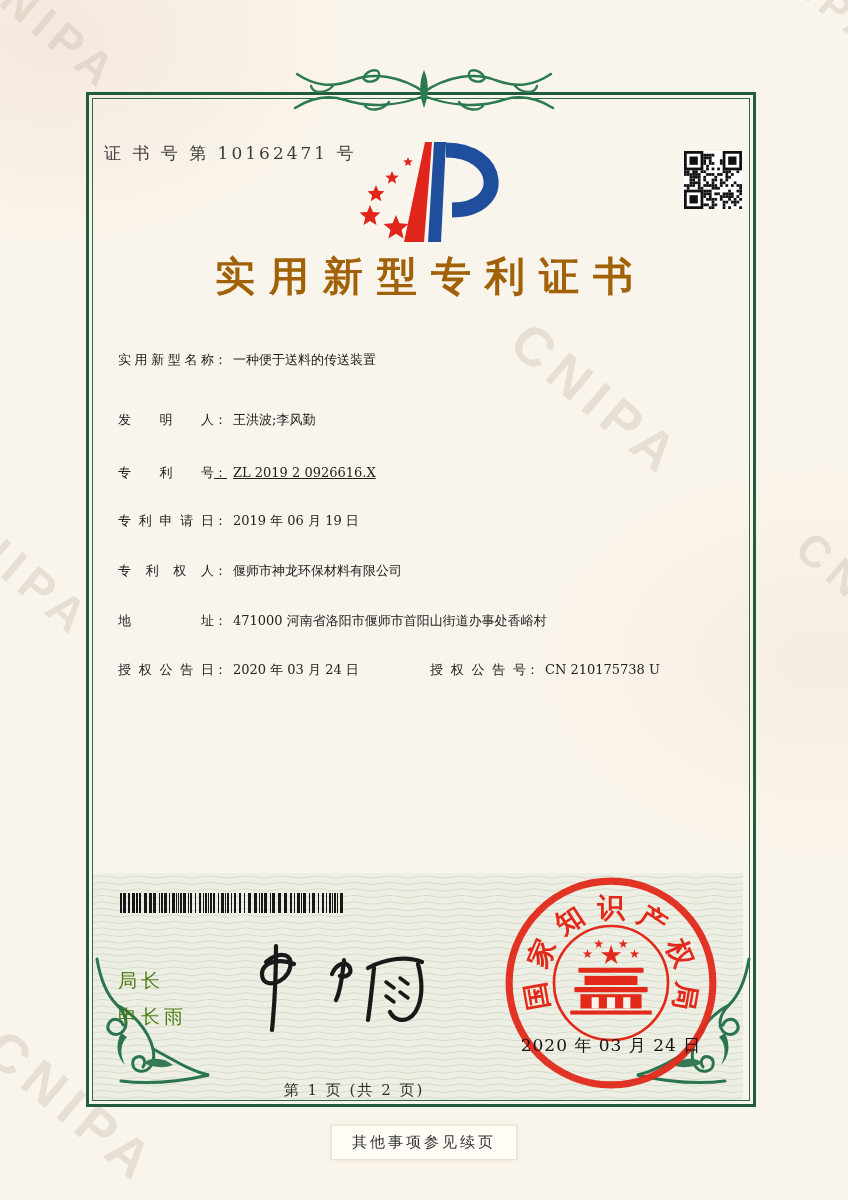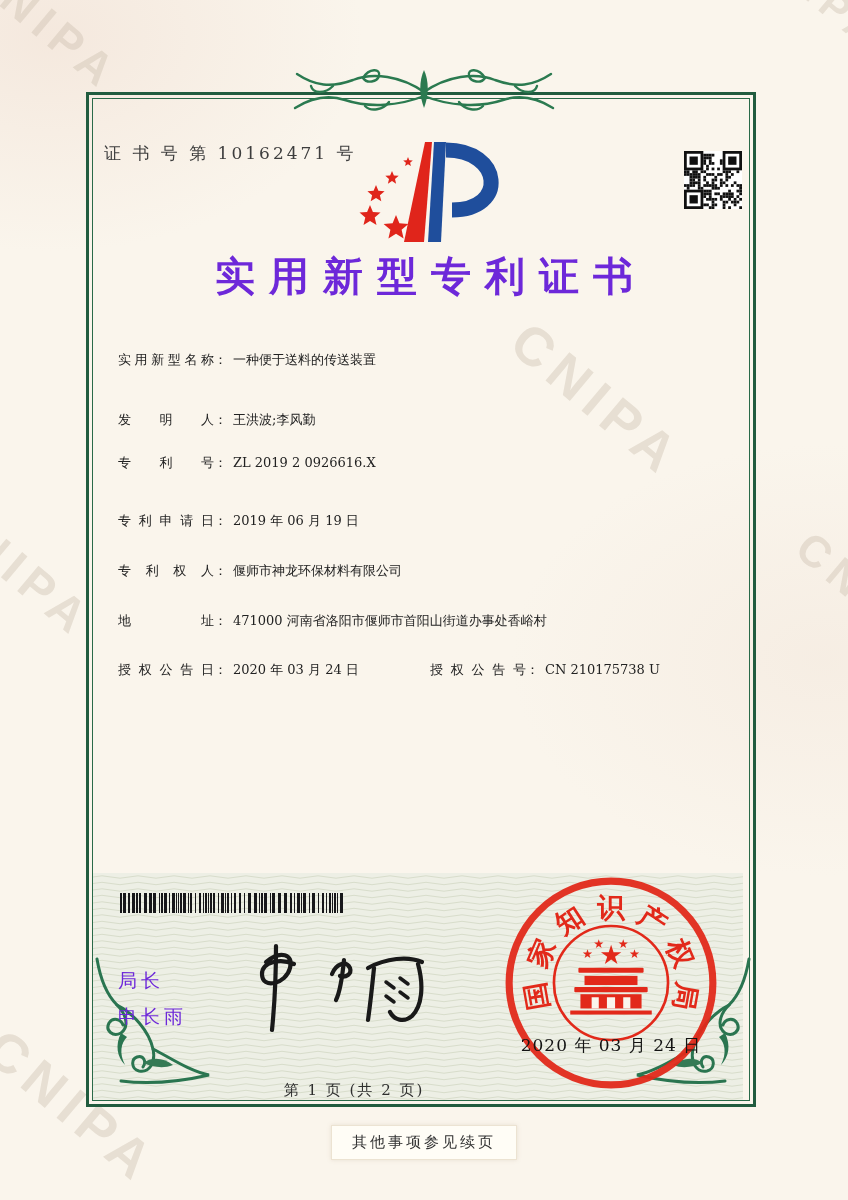--- a/index.html
+++ b/index.html
@@ -25,31 +25,31 @@
     position:absolute;left:3px;top:3px;right:3px;bottom:3px;
     border:1px solid #2a6a49;
   }
   .guilloche{position:absolute;left:93px;top:873px;width:650px;height:227px;background:#edefe5;}
   .orn{position:absolute;}
   .certnum{position:absolute;left:104px;top:142px;font-size:17px;letter-spacing:3px;color:#3d3d3d;text-align:center;}
   .logo{position:absolute;left:342px;top:136px;}
   .qr{position:absolute;left:684px;top:151px;background:#fff;}
   .title{
     position:absolute;left:0;top:249px;width:848px;text-align:center;
-    font-size:40px;font-weight:700;letter-spacing:14px;text-indent:14px;color:#6d28d9;
+    font-size:40px;font-weight:700;letter-spacing:14px;text-indent:14px;color:#a16207;
   }
   .row{position:absolute;left:118px;font-size:13px;white-space:nowrap;color:#222;}
   .row .lbl{display:inline-block;width:96px;text-align:justify;text-align-last:justify;vertical-align:bottom;}
   .row .val{margin-left:6px;}
   .row2{left:430px;}
   .paras{position:absolute;left:102px;top:697px;width:650px;font-size:16.5px;line-height:29px;color:#242424;letter-spacing:.5px;}
   .paras p{margin:0;text-indent:2em;}
   .barcode{position:absolute;left:120px;top:893px;}
   .sig{position:absolute;left:236px;top:940px;}
-  .director{position:absolute;left:118px;font-size:19px;letter-spacing:4px;color:#6d28d9;}
+  .director{position:absolute;left:118px;font-size:19px;letter-spacing:4px;color:#4d7c0f;}
   .seal{position:absolute;left:502px;top:874px;}
   .sealdate{position:absolute;left:494px;top:1034px;width:234px;text-align:center;font-size:17px;letter-spacing:1px;color:#141414;}
   .pagefoot{position:absolute;left:0;top:1081px;width:708px;text-align:center;font-size:15px;letter-spacing:2px;color:#2e2e2e;}
   .note{
     position:absolute;left:50%;top:1125px;transform:translateX(-50%);
     background:#fffdf6;border:1px solid #ece3d2;padding:7px 20px;
     font-size:15px;letter-spacing:3px;color:#333;box-shadow:0 0 4px rgba(180,160,130,.25);
   }
 </style>
 </head>
@@ -311,21 +311,21 @@
   </svg>
 
 <div class="title">实用新型专利证书</div>
 
 <div class="row" style="top:351px;">
   <span class="lbl">实用新型名称</span><span>：</span><span class="val">一种便于送料的传送装置</span>
 </div>
 <div class="row" style="top:411px;">
   <span class="lbl">发明人</span><span>：</span><span class="val">王洪波;李风勤</span>
 </div>
-<div class="row" style="top:454px;">
+<div class="row" style="top:464px;text-decoration:underline;">
   <span class="lbl">专利号</span><span>：</span><span class="val">ZL 2019 2 0926616.X</span>
 </div>
 <div class="row" style="top:512px;">
   <span class="lbl">专利申请日</span><span>：</span><span class="val">2019 年 06 月 19 日</span>
 </div>
 <div class="row" style="top:562px;">
   <span class="lbl">专利权人</span><span>：</span><span class="val">偃师市神龙环保材料有限公司</span>
 </div>
 <div class="row" style="top:612px;">
   <span class="lbl">地址</span><span>：</span><span class="val">471000 河南省洛阳市偃师市首阳山街道办事处香峪村</span>

